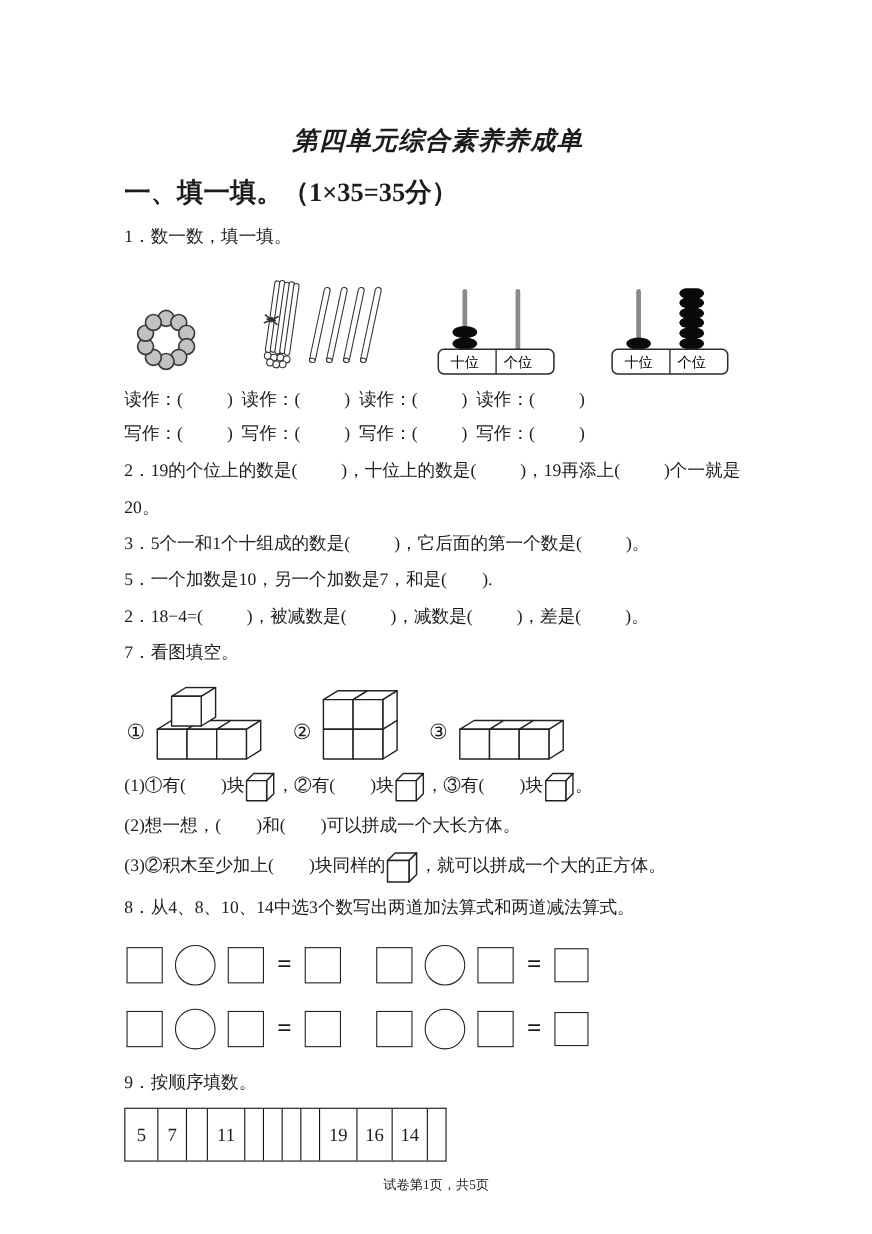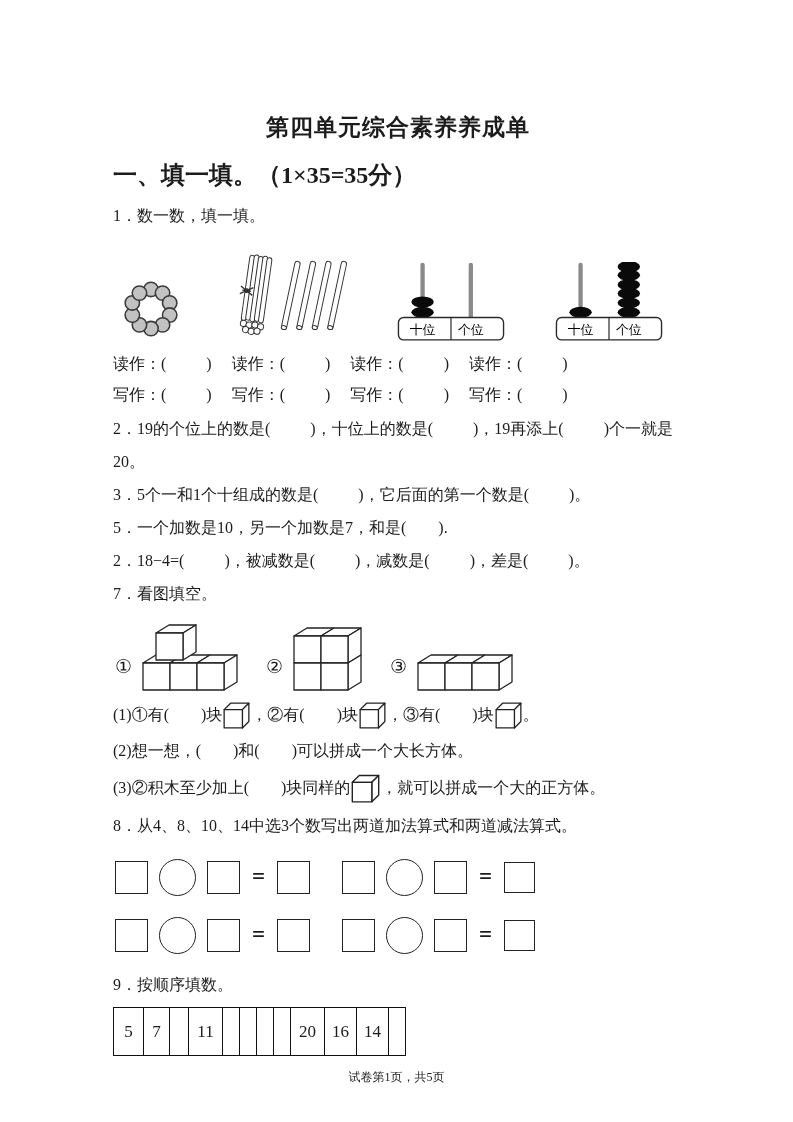--- a/index.html
+++ b/index.html
@@ -7,26 +7,26 @@
     position:relative;
     width:793px;height:1122px;
     box-sizing:border-box;
     padding:112px 110px 0 113px;
     background:#fff;
     color:#1c1c1c;
     font-family:"Liberation Serif","DejaVu Serif",serif;
     font-size:16px;
     overflow:hidden;
   }
-  .title{font-size:23px;font-weight:bold;text-align:center;margin:0 0 16px 0;letter-spacing:1px;}
+  .title{font-size:23px;font-weight:bold;text-align:center;margin:0 0 16px 0;letter-spacing:1px;font-style:italic;}
   .section-heading{font-size:24px;font-weight:bold;margin:4px 0 8px 0;}
   .qline{line-height:33px;white-space:pre;}
   .figures-row{display:flex;align-items:flex-end;gap:46px;margin:12px 0 2px 2px;height:98px;}
   .fig{display:block;}
-  .readwrite-row{display:flex;gap:20px;line-height:31px;white-space:pre;}
+  .readwrite-row{display:flex;gap:8px;line-height:31px;white-space:pre;}
   .cubes-row{display:flex;align-items:flex-end;gap:26px;margin:8px 0 2px 2px;height:74px;}
   .cube-group{display:flex;align-items:flex-end;gap:8px;}
   .circled-label{font-size:19px;line-height:22px;margin-bottom:14px;}
   .inline-row{display:flex;align-items:center;line-height:33px;white-space:pre;min-height:40px;}
   .eq-row{display:flex;align-items:center;gap:11px;margin:16px 0 0 2px;height:38px;}
   .eq-row.second{margin-top:20px;}
   .sq{width:33px;height:33px;border:1.8px solid #222;background:#fff;box-sizing:border-box;}
   .eq-sm{width:31px;height:31px;}
   .circ{width:37px;height:37px;border:1.8px solid #222;border-radius:50%;background:#fff;box-sizing:border-box;}
   .eq-sign{font-size:23px;font-weight:bold;padding:0 1px;}
@@ -268,21 +268,21 @@
 
   <div class="strip">
     <div class="strip-cell">5</div>
     <div class="strip-cell">7</div>
     <div class="strip-cell"></div>
     <div class="strip-cell">11</div>
     <div class="strip-cell"></div>
     <div class="strip-cell"></div>
     <div class="strip-cell"></div>
     <div class="strip-cell"></div>
-    <div class="strip-cell">20</div>
+    <div class="strip-cell">19</div>
     <div class="strip-cell">16</div>
     <div class="strip-cell">14</div>
     <div class="strip-cell"></div>
   </div>
 
   <div class="footer">试卷第1页，共5页</div>
 
 </div>
 
 </body></html>

